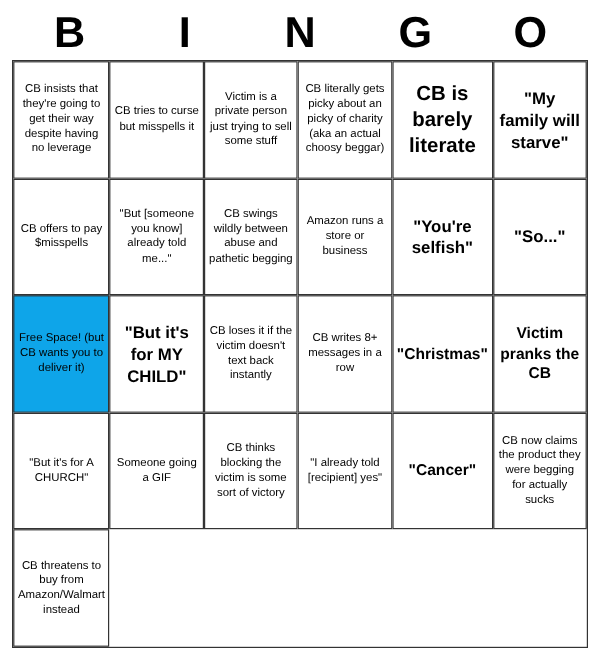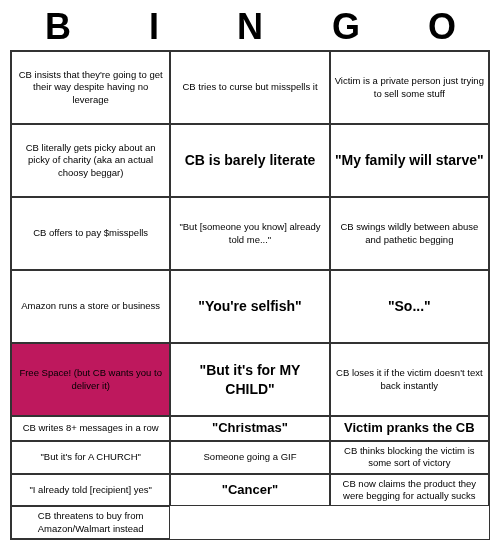--- a/index.html
+++ b/index.html
@@ -20,39 +20,39 @@
     }
     .bingo-header-cell {
       font-size: 36px;
       font-weight: bold;
       width: 88px;
       text-align: center;
       font-family: Arial, sans-serif;
     }
     .bingo-grid {
       display: grid;
-      grid-template-columns: repeat(3, 1fr);
+      grid-template-columns: repeat(6, 1fr);
       grid-template-rows: repeat(5, 1fr);
       width: 480px;
       height: 490px;
       border: 1px solid #333;
     }
     .bingo-cell {
       border: 1px solid #333;
       display: flex;
       align-items: center;
       justify-content: center;
       text-align: center;
       padding: 3px;
       font-size: 9.5px;
       line-height: 1.3;
       background: white;
     }
     .bingo-cell.free-space {
-      background: #be185d;
+      background: #0ea5e9;
     }
     .bingo-cell .cell-text {
       font-size: 9.5px;
     }
   </style>
 </head>
 <body>
 
 <div class="bingo-header">
   <div class="bingo-header-cell">B</div>
@@ -69,21 +69,21 @@
     <div class="bingo-cell">
       <span class="cell-text">CB tries to curse but misspells it</span>
     </div>
     <div class="bingo-cell">
       <span class="cell-text">Victim is a private person just trying to sell some stuff</span>
     </div>
     <div class="bingo-cell">
       <span class="cell-text">CB literally gets picky about an picky of charity (aka an actual choosy beggar)</span>
     </div>
     <div class="bingo-cell">
-      <span class="cell-text" style="font-size: 14px; font-weight: bold;">CB is barely literate</span>
+      <span class="cell-text" style="font-size: 17px; font-weight: bold;">CB is barely literate</span>
     </div>
     <div class="bingo-cell">
       <span class="cell-text" style="font-size: 14px; font-weight: bold;">"My family will starve"</span>
     </div>
     <div class="bingo-cell">
       <span class="cell-text">CB offers to pay $misspells</span>
     </div>
     <div class="bingo-cell">
       <span class="cell-text">"But [someone you know] already told me..."</span>
     </div>

